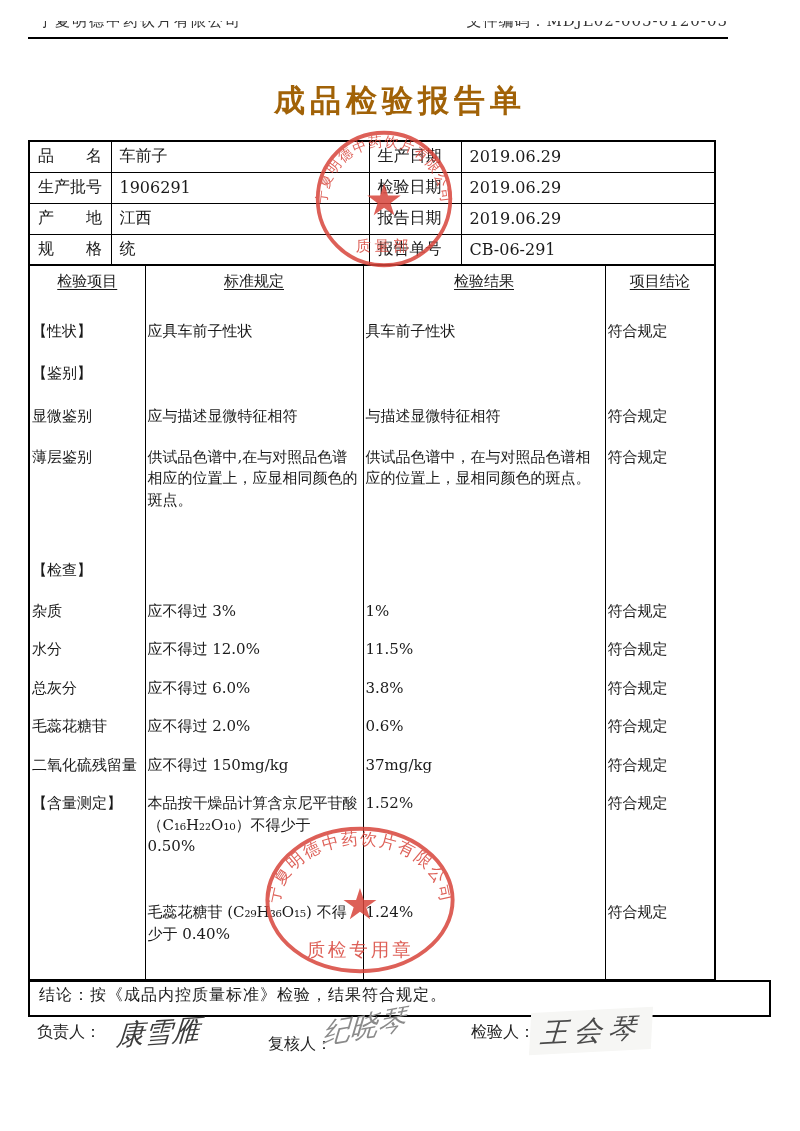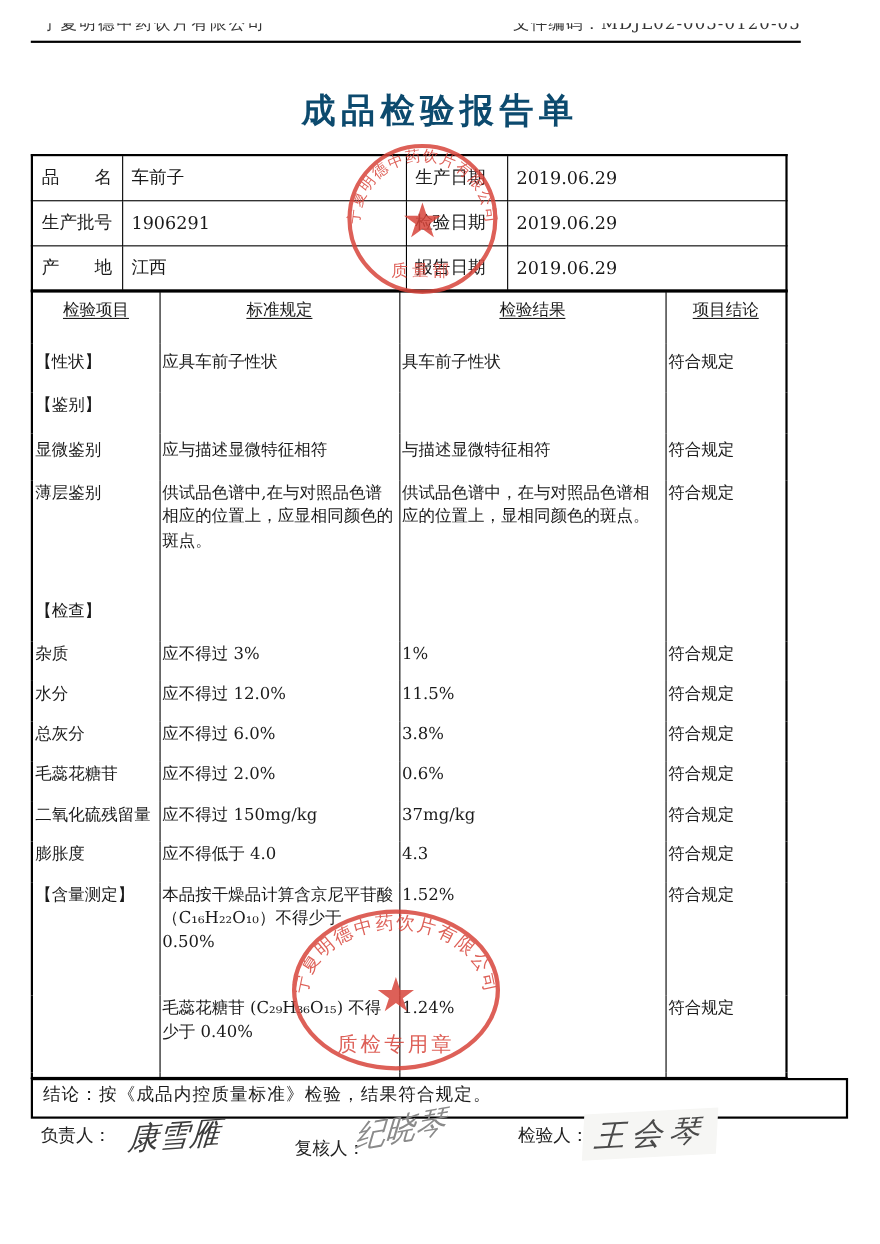--- a/index.html
+++ b/index.html
@@ -13,21 +13,21 @@
   .letterhead { position:absolute; left:28px; top:0; width:700px; height:37px; overflow:hidden; }
   .letterhead .lh-left, .letterhead .lh-right {
     position:absolute; top:12px; font-size:15px; color:#333;
     clip-path: inset(48% 0 0 0);
   }
   .letterhead .lh-left { left:10px; letter-spacing:2px; }
   .letterhead .lh-right { right:0px; letter-spacing:1px; }
   .top-rule { position:absolute; left:28px; top:37px; width:700px; height:2px; background:#000; }
   
   .title { position:absolute; left:0; top:80px; width:800px; text-align:center;
-           font-size:31px; font-weight:bold; letter-spacing:5px; color:#0c4a6e; }
+           font-size:31px; font-weight:bold; letter-spacing:5px; color:#a16207; }
   
   .info-table { position:absolute; left:28px; top:140px; width:686px; height:125px;
                 border-collapse:collapse; table-layout:fixed; font-size:16px;padding-left:44px; }
   .info-table td { border:1px solid #000; padding:0 8px; height:31px; vertical-align:middle; }
   .info-table { border:2px solid #000; }
   .info-table .lab { white-space:pre; }
   
   .main-table { position:absolute; left:28px; top:264px; width:686px; height:717px;
                 border-collapse:collapse; table-layout:fixed; font-size:15px; }
   .main-table { border:2px solid #000; }
@@ -84,20 +84,26 @@
       <td>1906291</td>
       <td class="lab">检验日期</td>
       <td>2019.06.29</td>
     </tr>
     <tr>
       <td class="lab">产　　地</td>
       <td>江西</td>
       <td class="lab">报告日期</td>
       <td>2019.06.29</td>
     </tr>
+    <tr>
+      <td class="lab">规　　格</td>
+      <td>统</td>
+      <td class="lab">报告单号</td>
+      <td>CB-06-291</td>
+    </tr>
   </tbody>
     </table>
 
   <table class="main-table">
     <tbody>
         <tr class="hdr">
       <td style="width:116px"><span>检验项目</span></td>
       <td style="width:218px"><span>标准规定</span></td>
       <td style="width:242px"><span>检验结果</span></td>
       <td style="width:110px"><span>项目结论</span></td>
@@ -153,26 +159,20 @@
     <tr>
       <td>毛蕊花糖苷</td>
       <td>应不得过 2.0%</td>
       <td>0.6%</td>
       <td>符合规定</td>
     </tr>
     <tr>
       <td>二氧化硫残留量</td>
       <td>应不得过 150mg/kg</td>
       <td>37mg/kg</td>
-      <td>符合规定</td>
-    </tr>
-    <tr>
-      <td>膨胀度</td>
-      <td>应不得低于 4.0</td>
-      <td>4.3</td>
       <td>符合规定</td>
     </tr>
     <tr>
       <td>【含量测定】</td>
       <td>本品按干燥品计算含京尼平苷酸（C₁₆H₂₂O₁₀）不得少于 0.50%</td>
       <td>1.52%</td>
       <td>符合规定</td>
     </tr>
     <tr>
       <td></td>

